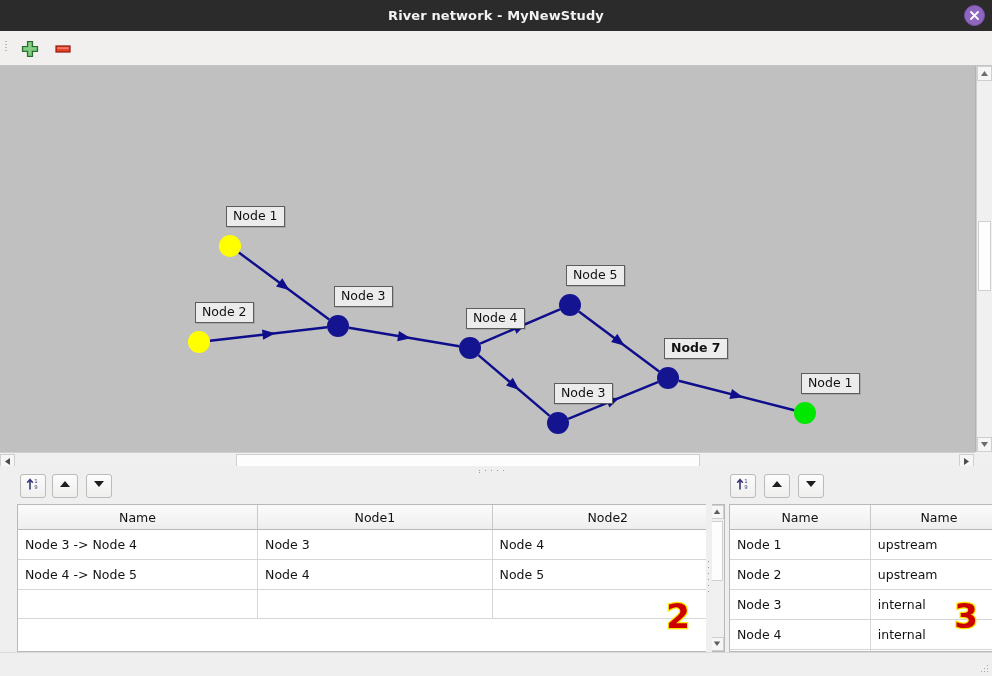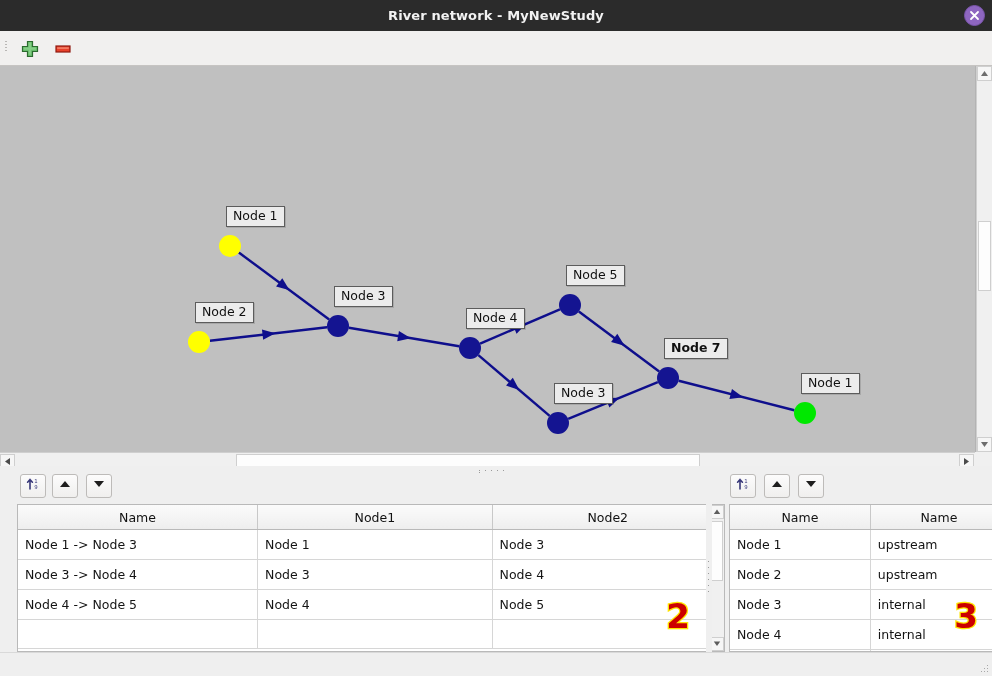--- a/index.html
+++ b/index.html
@@ -450,25 +450,20 @@
           </colgroup>
         <thead>
             <tr id="links-head">
               <th>Name</th>
               <th>Node1</th>
               <th>Node2</th>
             </tr>
           </thead>
         <tbody id="links-body">
             <tr>
-              <td>Node 1 -&gt; Node 3</td>
-              <td>Node 1</td>
-              <td>Node 3</td>
-            </tr>
-            <tr>
               <td>Node 3 -&gt; Node 4</td>
               <td>Node 3</td>
               <td>Node 4</td>
             </tr>
             <tr>
               <td>Node 4 -&gt; Node 5</td>
               <td>Node 4</td>
               <td>Node 5</td>
             </tr>
             <tr class="filler">

